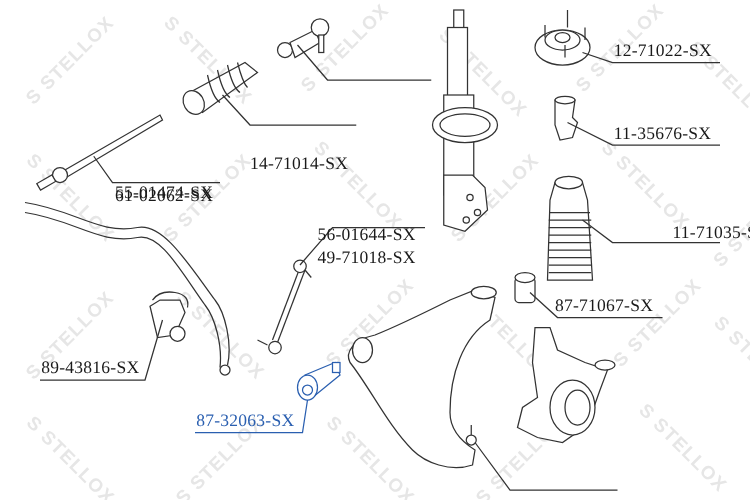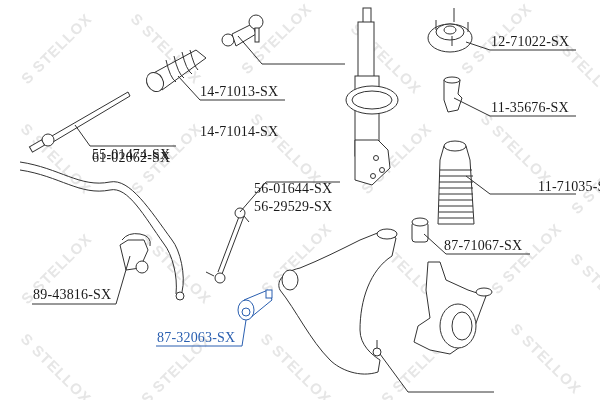--- a/index.html
+++ b/index.html
@@ -150,25 +150,24 @@
       <polyline points="454,98 490,116 576,116"></polyline>
       <polyline points="466,176 490,194 576,194"></polyline>
       <polyline points="240,212 266,182 340,182"></polyline>
       <polyline points="424,234 446,254 530,254"></polyline>
       <polyline points="130,256 116,304 32,304"></polyline>
       <polyline points="380,354 408,392 494,392"></polyline>
     </g>
     <polyline points="246,320 242,346 156,346" stroke="#2a5fb0"></polyline>
   </svg>
 
-  <div class="lbl" style="left:200px;top:84px;">14-71013-SX</div>
   <div class="lbl" style="left:200px;top:102px;margin-top:22px;">14-71014-SX</div>
   <div class="lbl" style="left:92px;top:123px;margin-top:24px;">55-01474-SX</div>
   <div class="lbl" style="left:92px;top:150px;">61-02062-SX</div>
   <div class="lbl" style="left:491px;top:34px;">12-71022-SX</div>
   <div class="lbl" style="left:491px;top:100px;">11-35676-SX</div>
   <div class="lbl" style="left:502px;top:179px;margin-left:36px;">11-71035-SX</div>
   <div class="lbl" style="left:254px;top:181px;">56-01644-SX</div>
-  <div class="lbl" style="left:254px;top:199px;">56-29529-SX</div>
+  <div class="lbl" style="left:254px;top:199px;">49-71018-SX</div>
   <div class="lbl" style="left:444px;top:238px;">87-71067-SX</div>
   <div class="lbl" style="left:33px;top:287px;">89-43816-SX</div>
   <div class="lbl hl" style="left:157px;top:330px;">87-32063-SX</div>
 </div>
 
 </body></html>

